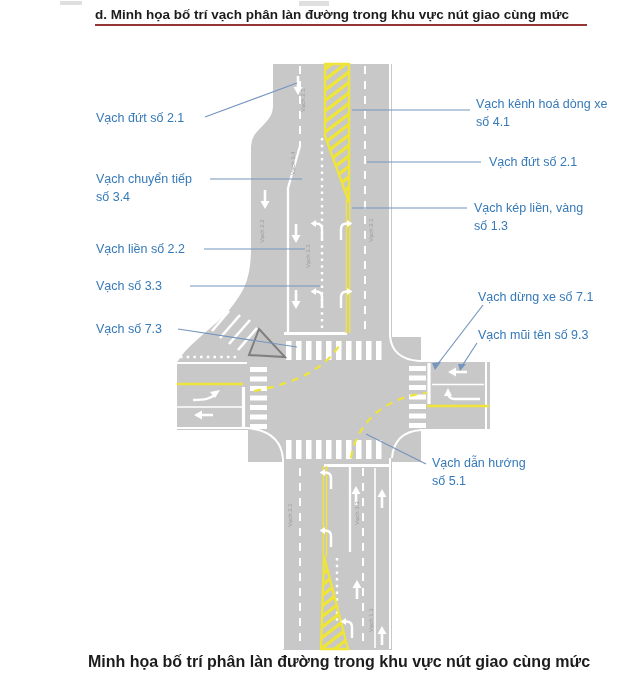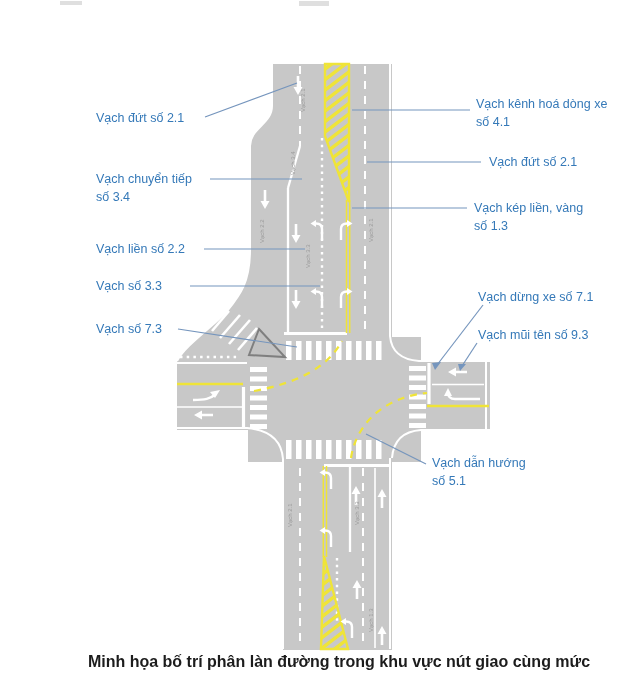--- a/index.html
+++ b/index.html
@@ -35,20 +35,23 @@
   .callout{fill:var(--label-blue,#3579b8);font-size:12.5px;}
   .rlabel{fill:var(--micro-label-grey,#9b9b9b);font-size:6px;}
   .tri{fill:#c2c2c2;stroke:var(--island-triangle-outline,#7f7f7f);stroke-width:2;}
   .artifact{fill:#c9c9c9;opacity:.6;}
 </style>
 </head>
 <body>
 
 <div id="page">
 
+  <div class="heading">
+    <span>d. Minh họa bố trí vạch phân làn đường trong khu vực nút giao cùng mức</span>
+  </div>
 
   <svg width="622" height="683" viewBox="0 0 622 683" style="position:absolute;left:0;top:0;">
     <defs>
       <clipPath id="clipIslandN">
           <polygon points="325,64 349,64 349,202 325,136"></polygon>
         </clipPath>
       <clipPath id="clipIslandS">
           <polygon points="324,556 348,649 321,649"></polygon>
         </clipPath>
       <path id="arrowDown" class="arrowfill" d="M-1.3,-19 h2.6 v11 h3.2 L0,0 l-4.5,-8 h3.2 z"></path>

